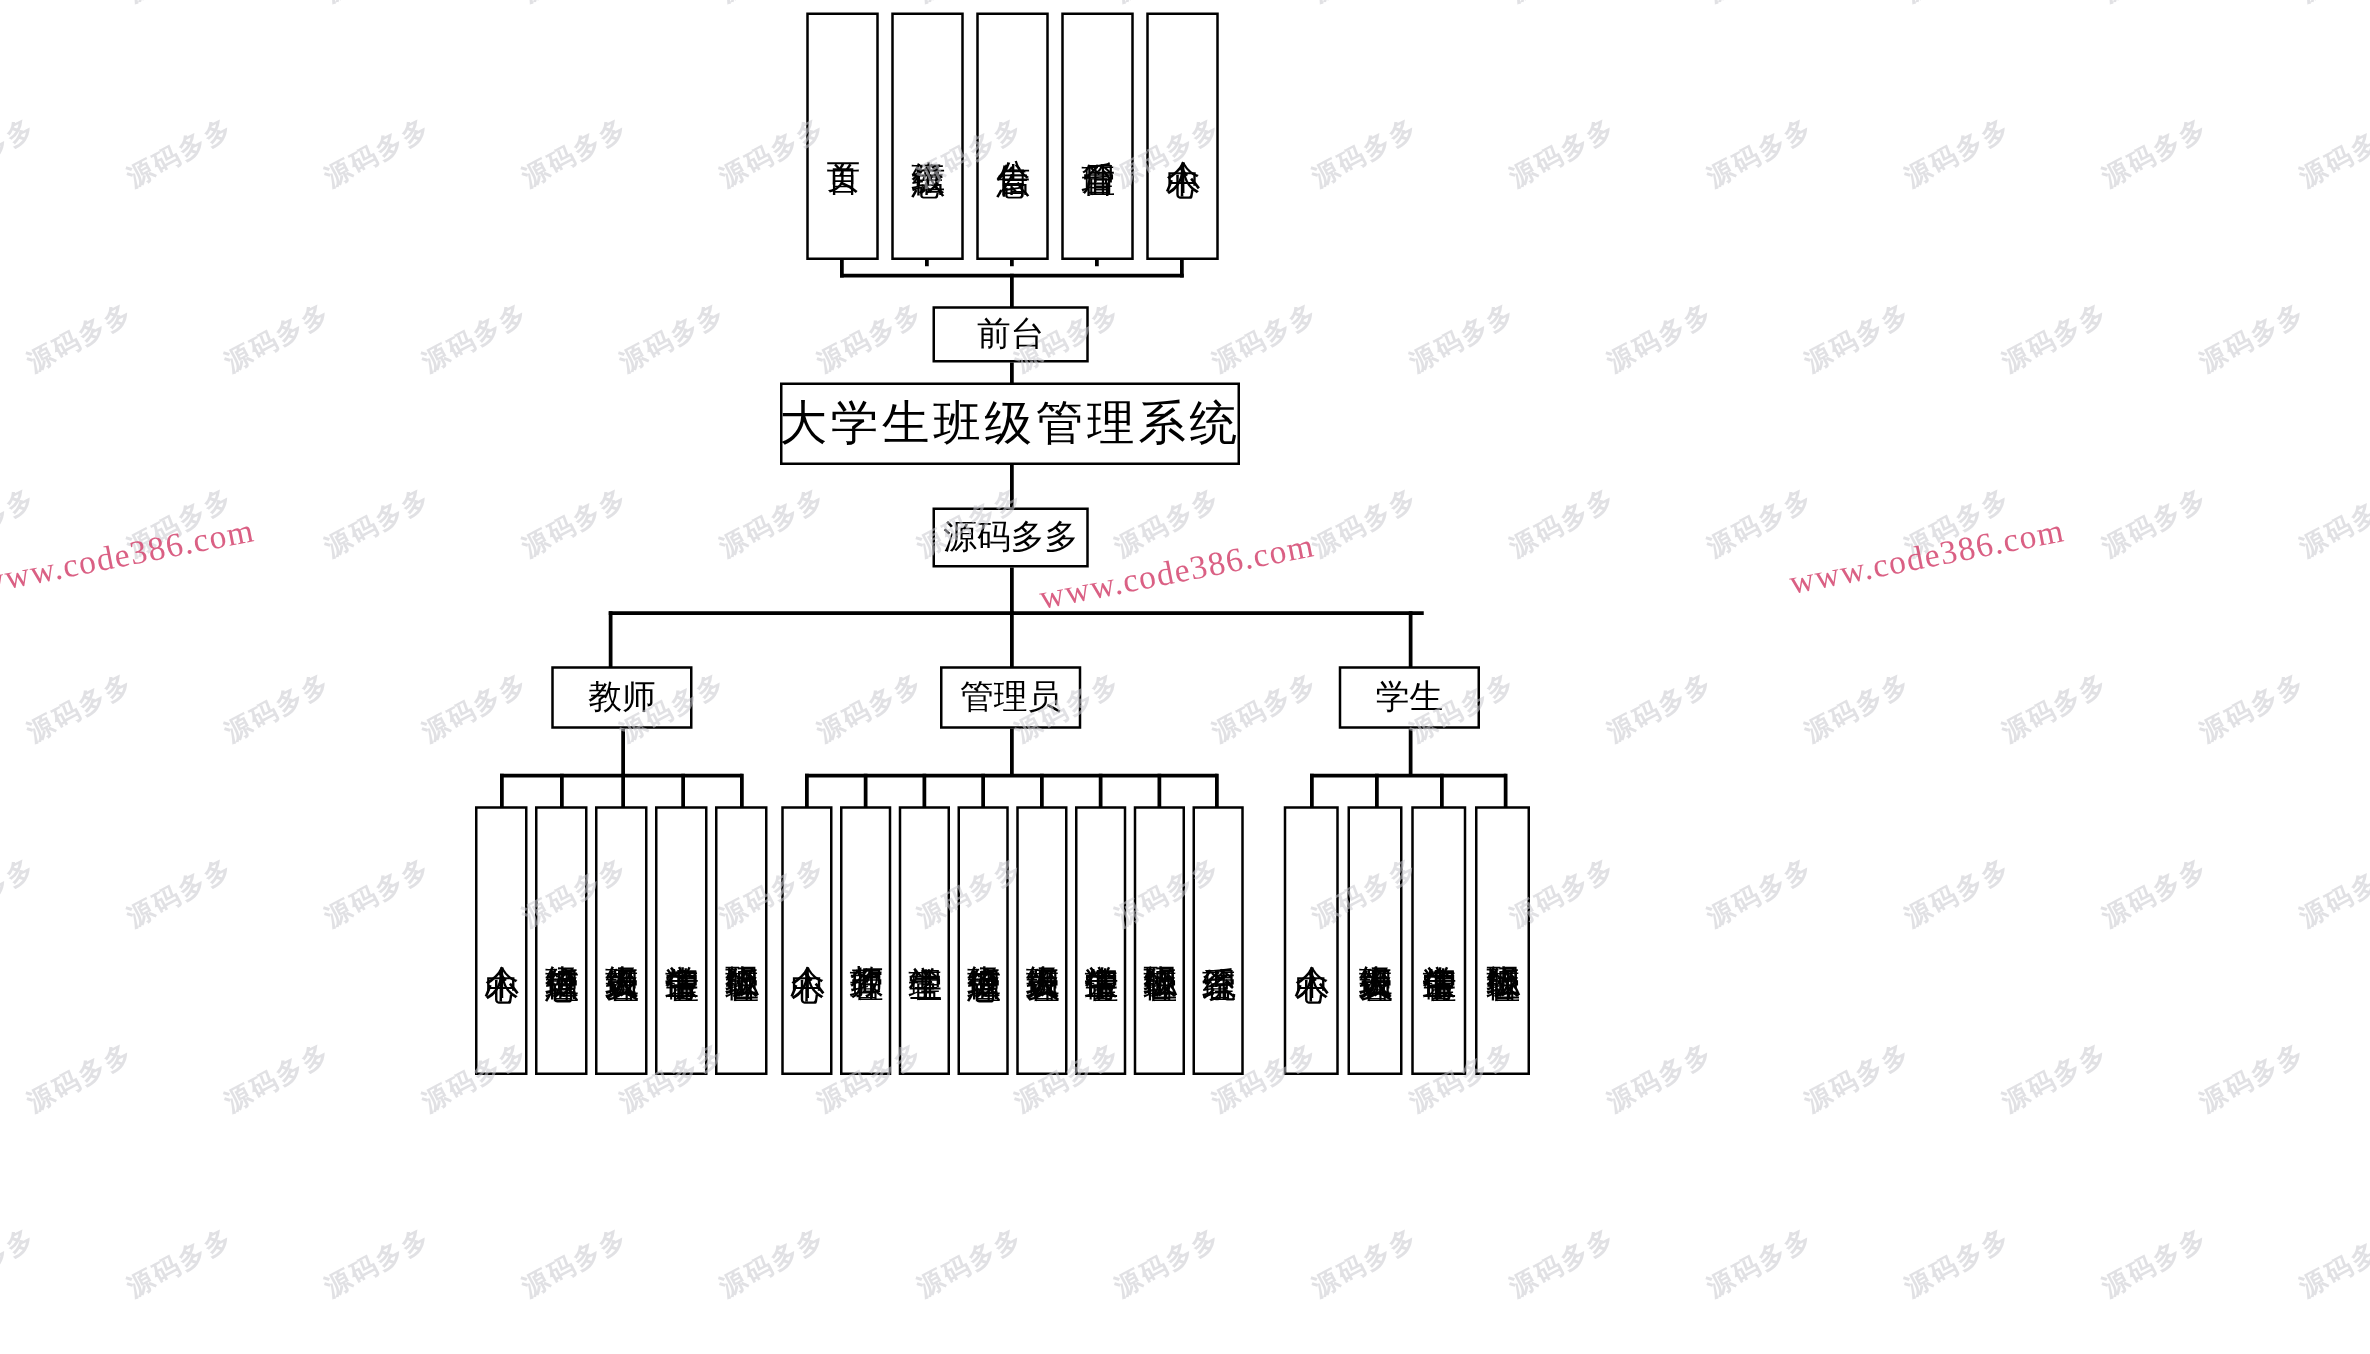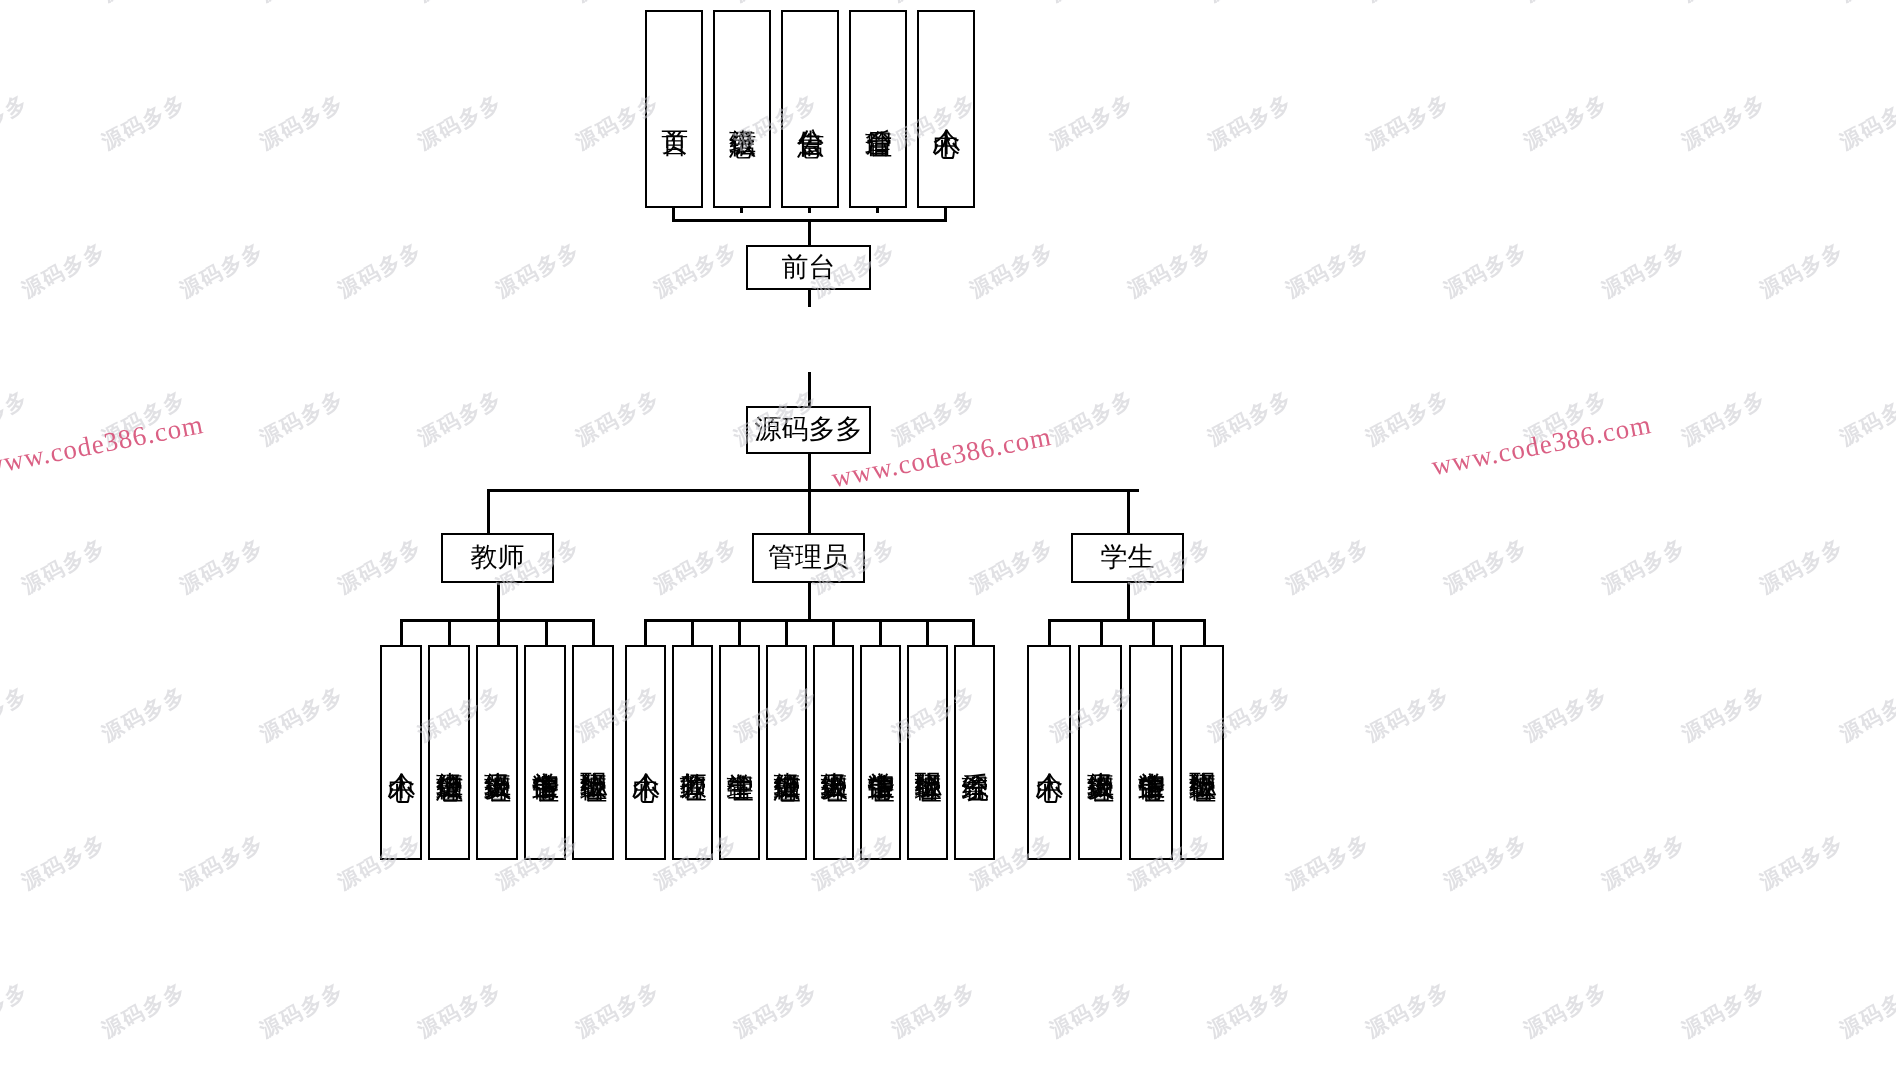--- a/index.html
+++ b/index.html
@@ -188,20 +188,23 @@
   <div class="ln lnv" style="left:876px;top:208px;height:5px;"></div>
   <div class="ln lnv" style="left:944px;top:208px;height:14px;"></div>
   <div class="ln lnh" style="left:672px;top:219px;width:275px;"></div>
   <div class="ln lnv" style="left:808px;top:219px;height:27px;"></div>
 
   <div class="box" style="left:746px;top:245px;width:125px;height:45px;">
     <span class="hlab">前台</span>
   </div>
   <div class="ln lnv" style="left:808px;top:290px;height:17px;"></div>
 
+  <div class="box" style="left:624px;top:306px;width:368px;height:66px;">
+    <span class="title-lab">大学生班级管理系统</span>
+  </div>
   <div class="ln lnv" style="left:808px;top:372px;height:35px;"></div>
 
   <div class="box" style="left:746px;top:406px;width:125px;height:48px;">
     <span class="hlab">源码多多</span>
   </div>
   <div class="ln lnv" style="left:808px;top:454px;height:36px;"></div>
   <div class="ln lnh" style="left:487px;top:489px;width:652px;"></div>
   <div class="ln lnv" style="left:487px;top:489px;height:45px;"></div>
   <div class="ln lnv" style="left:808px;top:489px;height:45px;"></div>
   <div class="ln lnv" style="left:1127px;top:489px;height:45px;"></div>

